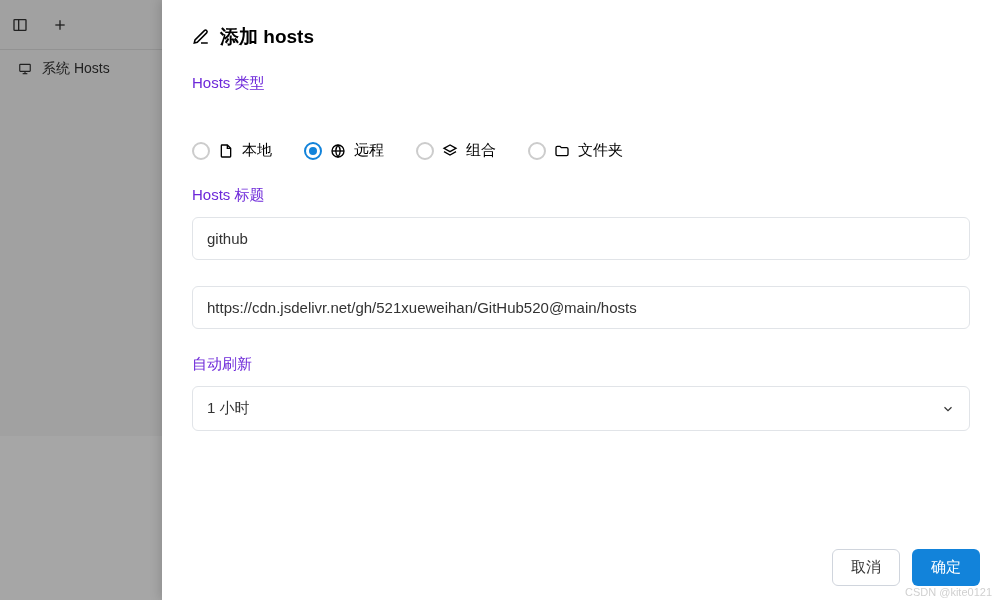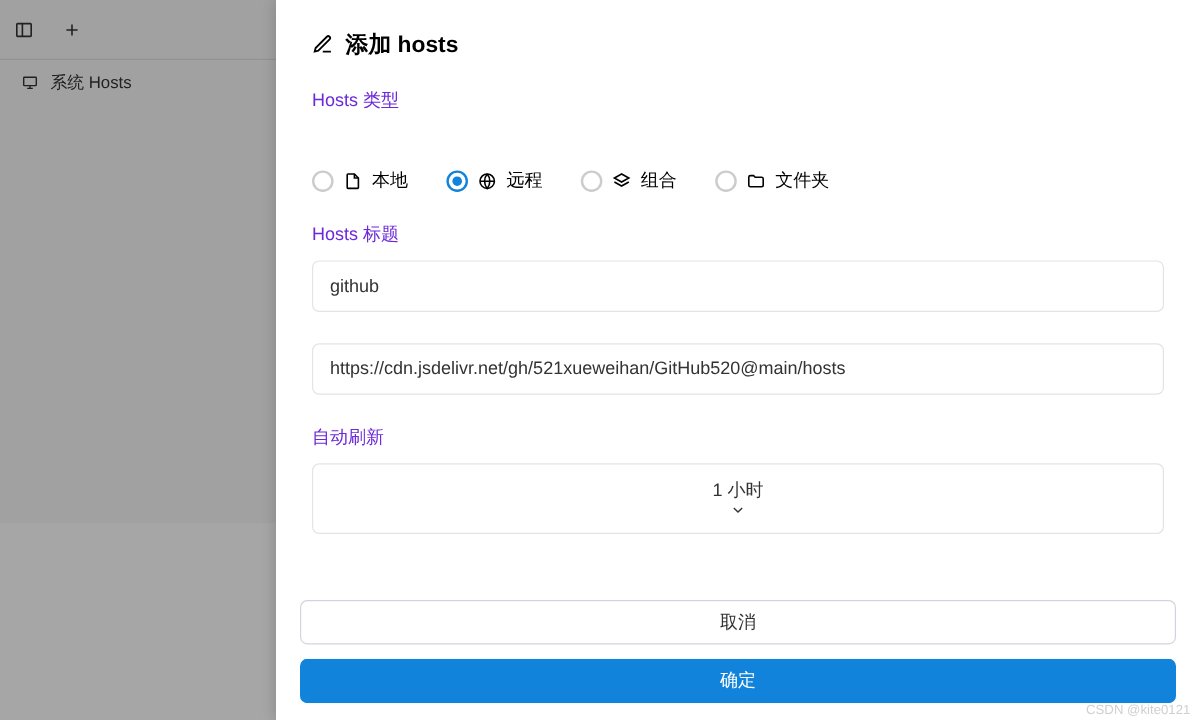--- a/index.html
+++ b/index.html
@@ -9,38 +9,38 @@
 .sidebar { position: absolute; left: 0; top: 0; width: 270px; height: 436px; background: #f8f8f8; border-right: 1px solid #e0e0e0; }
 .sidebar-top { height: 50px; border-bottom: 1px solid #e0e0e0; display: flex; align-items: center; padding: 0 12px; gap: 24px; }
 .sidebar-top .icon { width: 16px; height: 16px; color: #333; }
 .sidebar-item { display: flex; align-items: center; padding: 10px 18px; gap: 10px; font-size: 14px; color: #333; cursor: pointer; }
 .sidebar-item.selected { background: #dce6f0; }
 .sidebar-item .icon { width: 14px; height: 14px; flex-shrink: 0; }
 
 .overlay { position: absolute; left: 0; top: 0; width: 1000px; height: 600px; background: rgba(0,0,0,0.35); }
 
 
-.panel { position: absolute; right: 0; top: 0; width: 770px; height: 600px; background: #fff; box-shadow: -2px 0 10px rgba(0,0,0,0.15); display: flex; flex-direction: column; }
+.panel { position: absolute; right: 0; top: 0; width: 838px; height: 600px; background: #fff; box-shadow: -2px 0 10px rgba(0,0,0,0.15); display: flex; flex-direction: column; }
 .panel-body { padding: 24px 30px 16px 30px; flex: 1; overflow: auto; }
 .panel-title { display: flex; align-items: center; gap: 10px; font-size: 19px; font-weight: 600; margin-bottom: 24px; }
 .panel-title .icon { width: 18px; height: 18px; }
 .field-label { font-size: 15px; color: #6d28d9; margin-bottom: 12px; }
 
 .radio-row { display: flex; gap: 32px; margin-bottom: 26px; }
 .radio-opt { display: flex; align-items: center; gap: 8px; cursor: pointer; font-size: 15px; margin-top: 36px; }
 .radio { width: 18px; height: 18px; border: 2px solid #ccc; border-radius: 50%; position: relative; flex-shrink: 0; }
 .radio.checked { border-color: #1283da; }
 .radio.checked::after { content: ""; position: absolute; left: 3px; top: 3px; width: 8px; height: 8px; border-radius: 50%; background: #1283da; }
 .radio-opt .ricon { width: 16px; height: 16px; flex-shrink: 0; }
 
 .input { width: 100%; border: 1px solid #e1e4e8; border-radius: 6px; padding: 12px 14px; font-size: 15px; color: #333; margin-bottom: 26px; outline: none; }
-.select { width: 100%; border: 1px solid #e1e4e8; border-radius: 6px; padding: 12px 14px; font-size: 15px; color: #333; display: flex; justify-content: space-between; align-items: center; cursor: pointer; flex-direction: column; }
+.select { width: 100%; border: 1px solid #e1e4e8; border-radius: 6px; padding: 12px 14px; font-size: 15px; color: #333; display: flex; justify-content: space-between; align-items: center; cursor: pointer; }
 .chev { width: 14px; height: 14px; }
 
-.panel-footer { padding: 14px 20px; display: flex; justify-content: flex-end; gap: 12px; flex-direction: column; }
+.panel-footer { padding: 14px 20px; display: flex; justify-content: flex-end; gap: 12px; }
 .btn { padding: 8px 18px; border-radius: 6px; font-size: 15px; cursor: pointer; border: 1px solid transparent; }
 .btn-default { background: #fff; color: #333; border-color: #d0d5dd; }
 .btn-primary { background: #1283da; color: #ffffff; }
 
 .watermark { position: absolute; right: 8px; bottom: 2px; font-size: 11px; color: #d0d0d0; }
 </style>
 </head>
 <body>
 
 <div class="sidebar">

